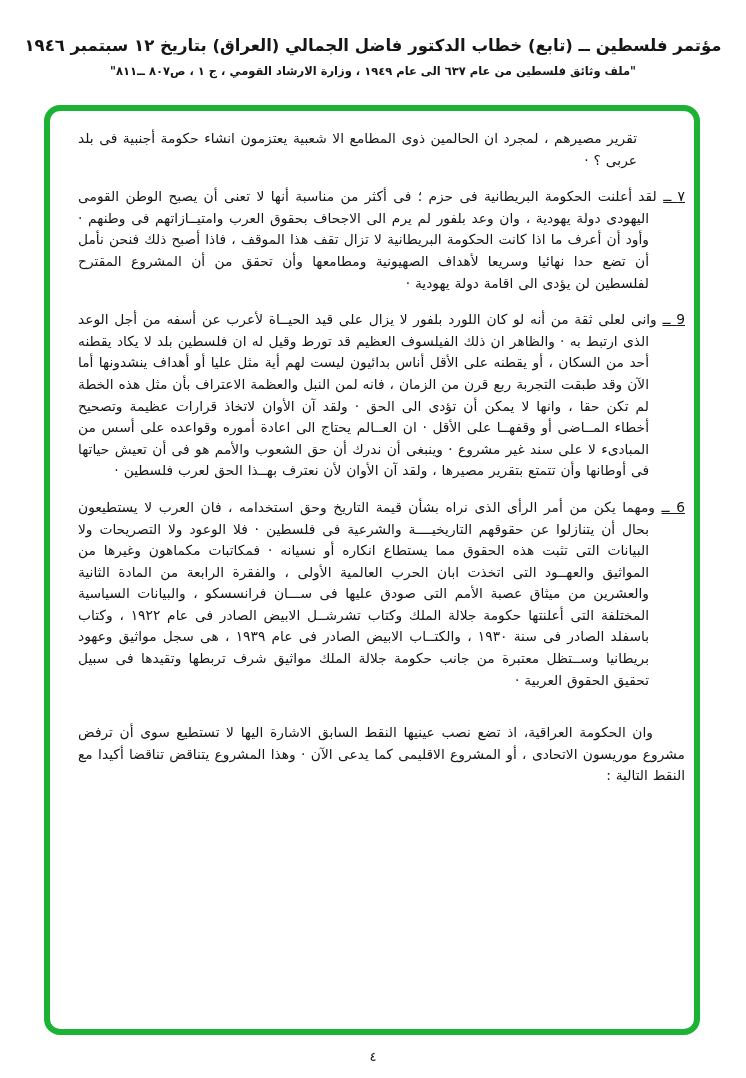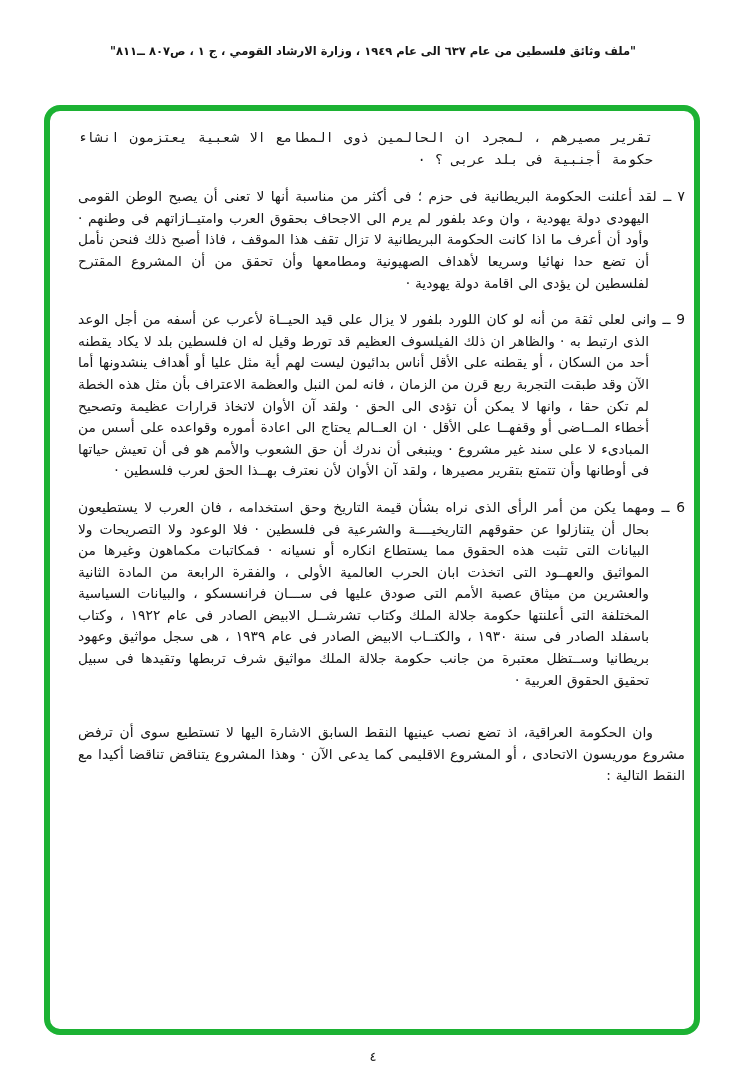--- a/index.html
+++ b/index.html
@@ -11,34 +11,35 @@
   .doc-header { position:absolute; top:36px; left:0; right:0; text-align:center; direction:rtl; color:var(--ink); }
   .doc-title { font-size:16.5px; font-weight:bold; line-height:1.2; }
   .doc-subtitle { margin-top:8px; font-size:11.5px; font-weight:bold; }
 
   .green-box { position:absolute; left:44px; top:105px; width:656px; height:930px;
                border:6px solid var(--green); border-radius:16px; background:var(--paper); }
   .content { position:absolute; top:0; right:0; bottom:0; left:0; padding:17px 9px 0 28px;
              direction:rtl; color:var(--ink); font-size:13.8px; line-height:21.6px; overflow:hidden; }
 
   .para { text-align:justify; text-align-last:start; margin-bottom:15px; word-spacing:0.5px; }
-  .para.cont { margin-right:32px;font-family:Liberation Mono, monospace; }           
+  .para.cont { margin-right:48px; }           
   .para.numbered { padding-right:36px; text-indent:-36px; }  
   .para.indent-first { text-indent:32px;margin-top:31px; }    
-  .num { white-space:nowrap; }
+  .num { white-space:nowrap;text-decoration:underline; }
 
   .page-number { position:absolute; bottom:14px; left:0; right:0; text-align:center;
                  font-size:13px; color:var(--ink); }
 </style>
 </head>
 <body>
 
 <div class="page">
 
   <header class="doc-header">
+    <div class="doc-title">مؤتمر فلسطين ــ (تابع) خطاب الدكتور فاضل الجمالي (العراق) بتاريخ ١٢ سبتمبر ١٩٤٦</div>
     <div class="doc-subtitle">"ملف وثائق فلسطين من عام ٦٣٧ الى عام ١٩٤٩ ، وزارة الارشاد القومي ، ج ١ ، ص٨٠٧ ــ٨١١"</div>
   </header>
 
   <div class="green-box">
     <div class="content">
 
       <p class="para cont">
         <span>تقرير مصيرهم ، لمجرد ان الحالمين ذوى المطامع الا شعبية يعتزمون انشاء حكومة أجنبية فى بلد عربى ؟ ·</span>
       </p>
 

